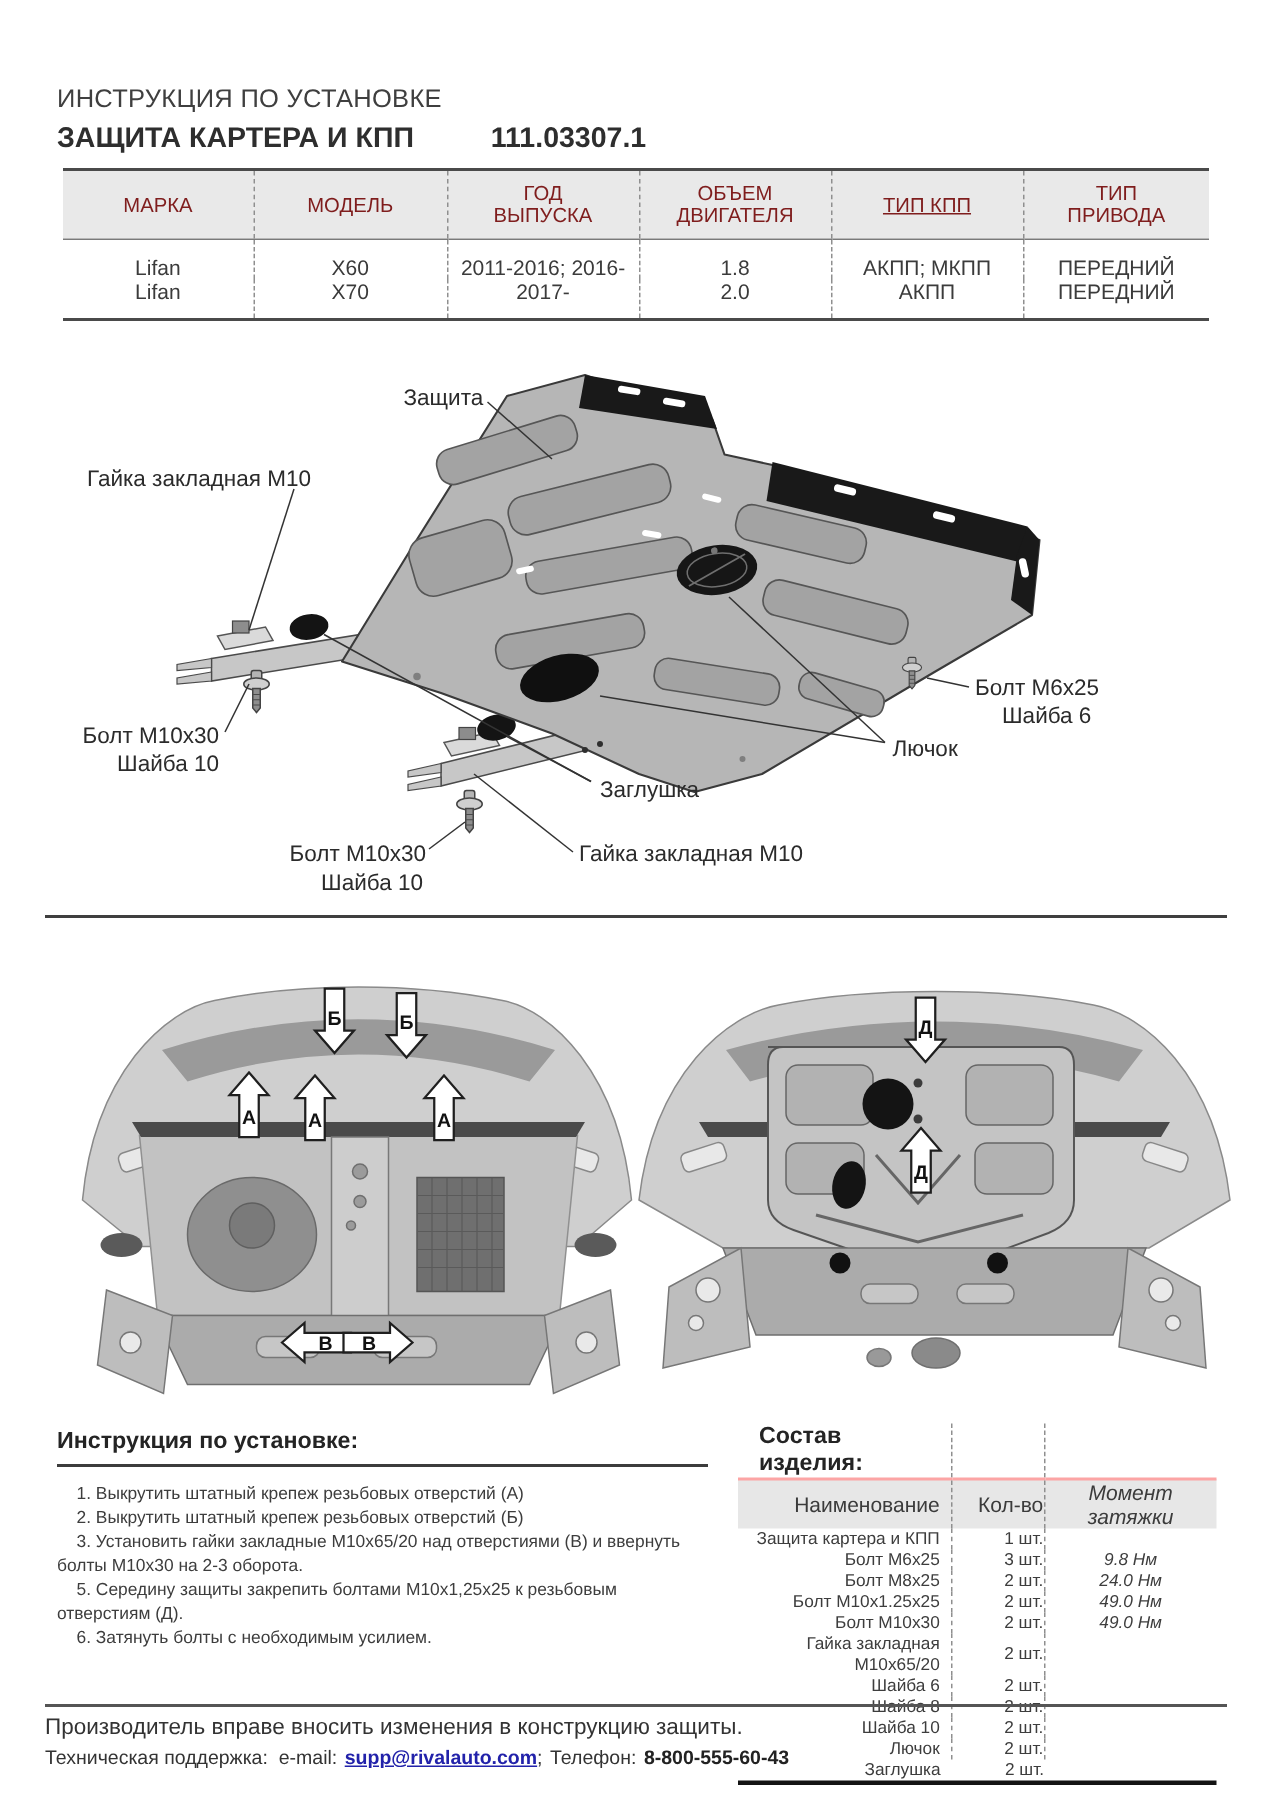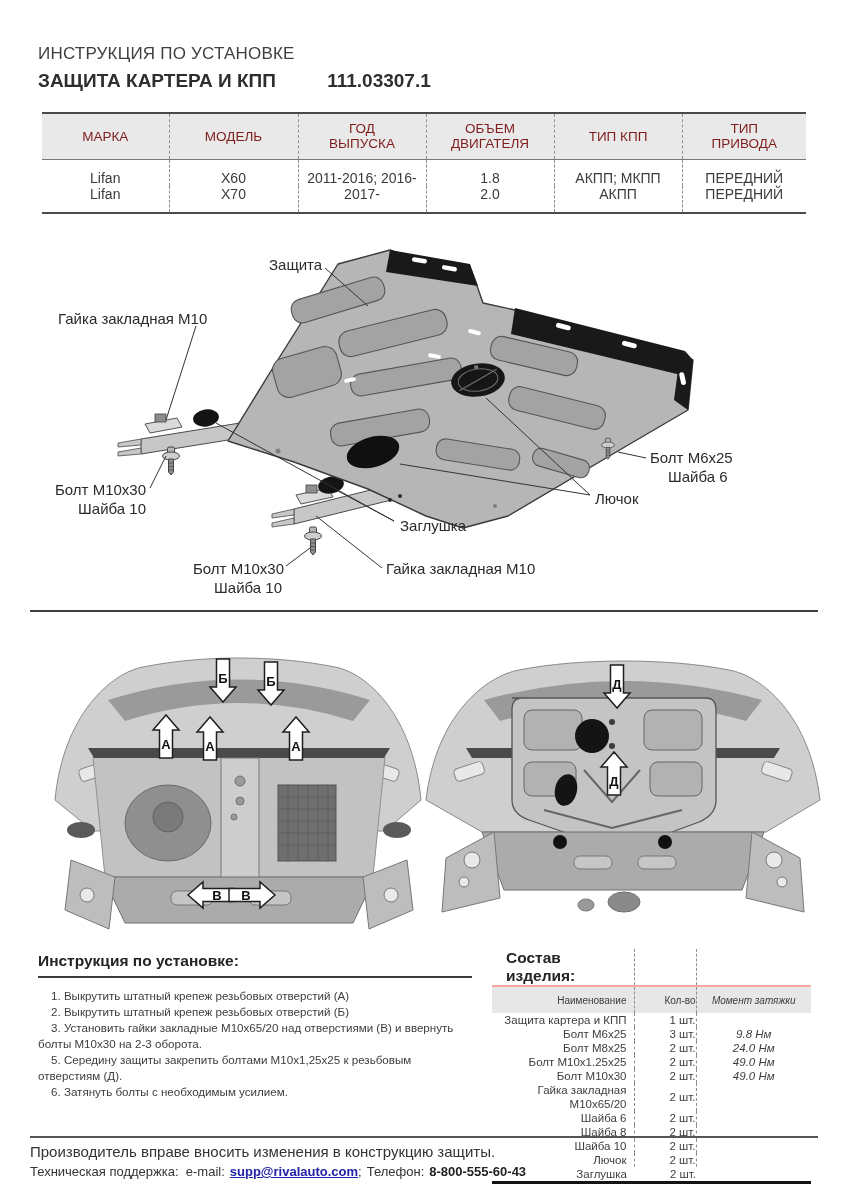--- a/index.html
+++ b/index.html
@@ -1,37 +1,37 @@
 <!DOCTYPE html>
 <html><head>
 <meta charset="utf-8">
 <style>
   * { margin:0; padding:0; box-sizing:border-box; }
   html,body { background:#ffffff; }
   body { font-family:"Liberation Sans", sans-serif; color:#3d3d3d; }
   .page { position:relative; width:848px; height:1200px; background:#fff; overflow:hidden; }
 
   
-  .hdr { position:absolute; left:38px; top:44px; }
+  .hdr { position:absolute; left:38px; top:56px; }
   .hdr-line1 { font-size:17px; color:#3f3f3f; letter-spacing:0.2px; }
   .hdr-line2 { margin-top:6px; font-size:19px; font-weight:bold; color:#2e2e2e; }
   .hdr-num { display:inline-block; margin-left:46px; }
 
   
   table.veh { position:absolute; left:42px; top:112px; width:764px; border-collapse:collapse;
               border-top:2px solid #4a4a4a; border-bottom:2px solid #4a4a4a; }
   table.veh th { background:#e9e9e9; font-weight:normal; font-size:13.5px; color:#7f1d1d;
                  height:46px; text-align:center; vertical-align:middle; white-space:pre-line;
                  border-bottom:1px solid #7a7a7a; }
   table.veh td { font-size:14px; color:#3b3b3b; text-align:center; height:21px; vertical-align:middle; }
   table.veh th + th, table.veh td + td { border-left:1px dashed #8f8f8f; }
   table.veh tbody tr:first-child td { padding-top:10px; }
   table.veh tbody tr:last-child td { padding-bottom:10px; }
   .col-m { width:127px; } .col-mod { width:129px; } .col-y { width:128px; }
-  .col-v { width:128px; } .col-kpp { width:128px; } .col-pr { width:124px; }
+  .col-v { width:128px; } .col-kpp { width:128px;text-decoration:underline; } .col-pr { width:124px; }
 
   
   .diagram { position:absolute; left:38px; top:248px; }
   .car-left { position:absolute; left:53px; top:645px; }
   .car-right { position:absolute; left:424px; top:650px; }
   .rule1 { position:absolute; left:30px; top:610px; width:788px; border-top:2px solid #3f3f3f; }
 
   .dlabel { font-family:"Liberation Sans", sans-serif; font-size:15px; fill:#2b2b2b; }
   .leader { stroke:#333; stroke-width:1; fill:none; }
   .arrow { fill:#ffffff; stroke:#1f1f1f; stroke-width:1.5; }
@@ -53,21 +53,21 @@
   table.ptable { position:absolute; left:492px; top:949px; width:319px; border-collapse:collapse;
                  border-bottom:3px solid #141414; }
   table.ptable td { vertical-align:middle; }
   .ptable .c1 { width:142px; text-align:right; padding-right:7px; }
   .ptable .c2 { width:62px; text-align:right;margin-top:12px; }
   .ptable .c3 { width:115px; text-align:center;font-style:italic; }
   .ptable .c1, .ptable .c2 { border-right:1px dashed #8f8f8f; }
   .ptable tr:last-child td { border-right:none; }
   .pt-titlerow td { height:27px; border-bottom:2px solid #fca5a5; }
   .pt-title { font-size:15.5px; font-weight:bold; color:#242424; text-align:left !important; padding-left:14px; }
-  .pt-head td { background:#e7e7e7; font-size:10px; color:#3b3b3b; height:27px; }
+  .pt-head td { background:#e7e7e7; font-size:14px; color:#3b3b3b; height:27px; }
   .pt-row td { font-size:11.5px; color:#3d3d3d; height:14px; line-height:14px; }
 
   
   .rule2 { position:absolute; left:30px; top:1136px; width:788px; border-top:2px solid #555; }
   .foot1 { position:absolute; left:30px; top:1143px; font-size:15px; color:#333; }
   .foot2 { position:absolute; left:30px; top:1164px; font-size:13px; color:#333; }
   .foot2 span { white-space:pre-wrap; }
   .email { font-weight:bold; text-decoration:underline; margin-left:5px; cursor:pointer; }
   .phone-label { margin-left:5px; }
   .phone { font-weight:bold; margin-left:5px; color:#222; }

